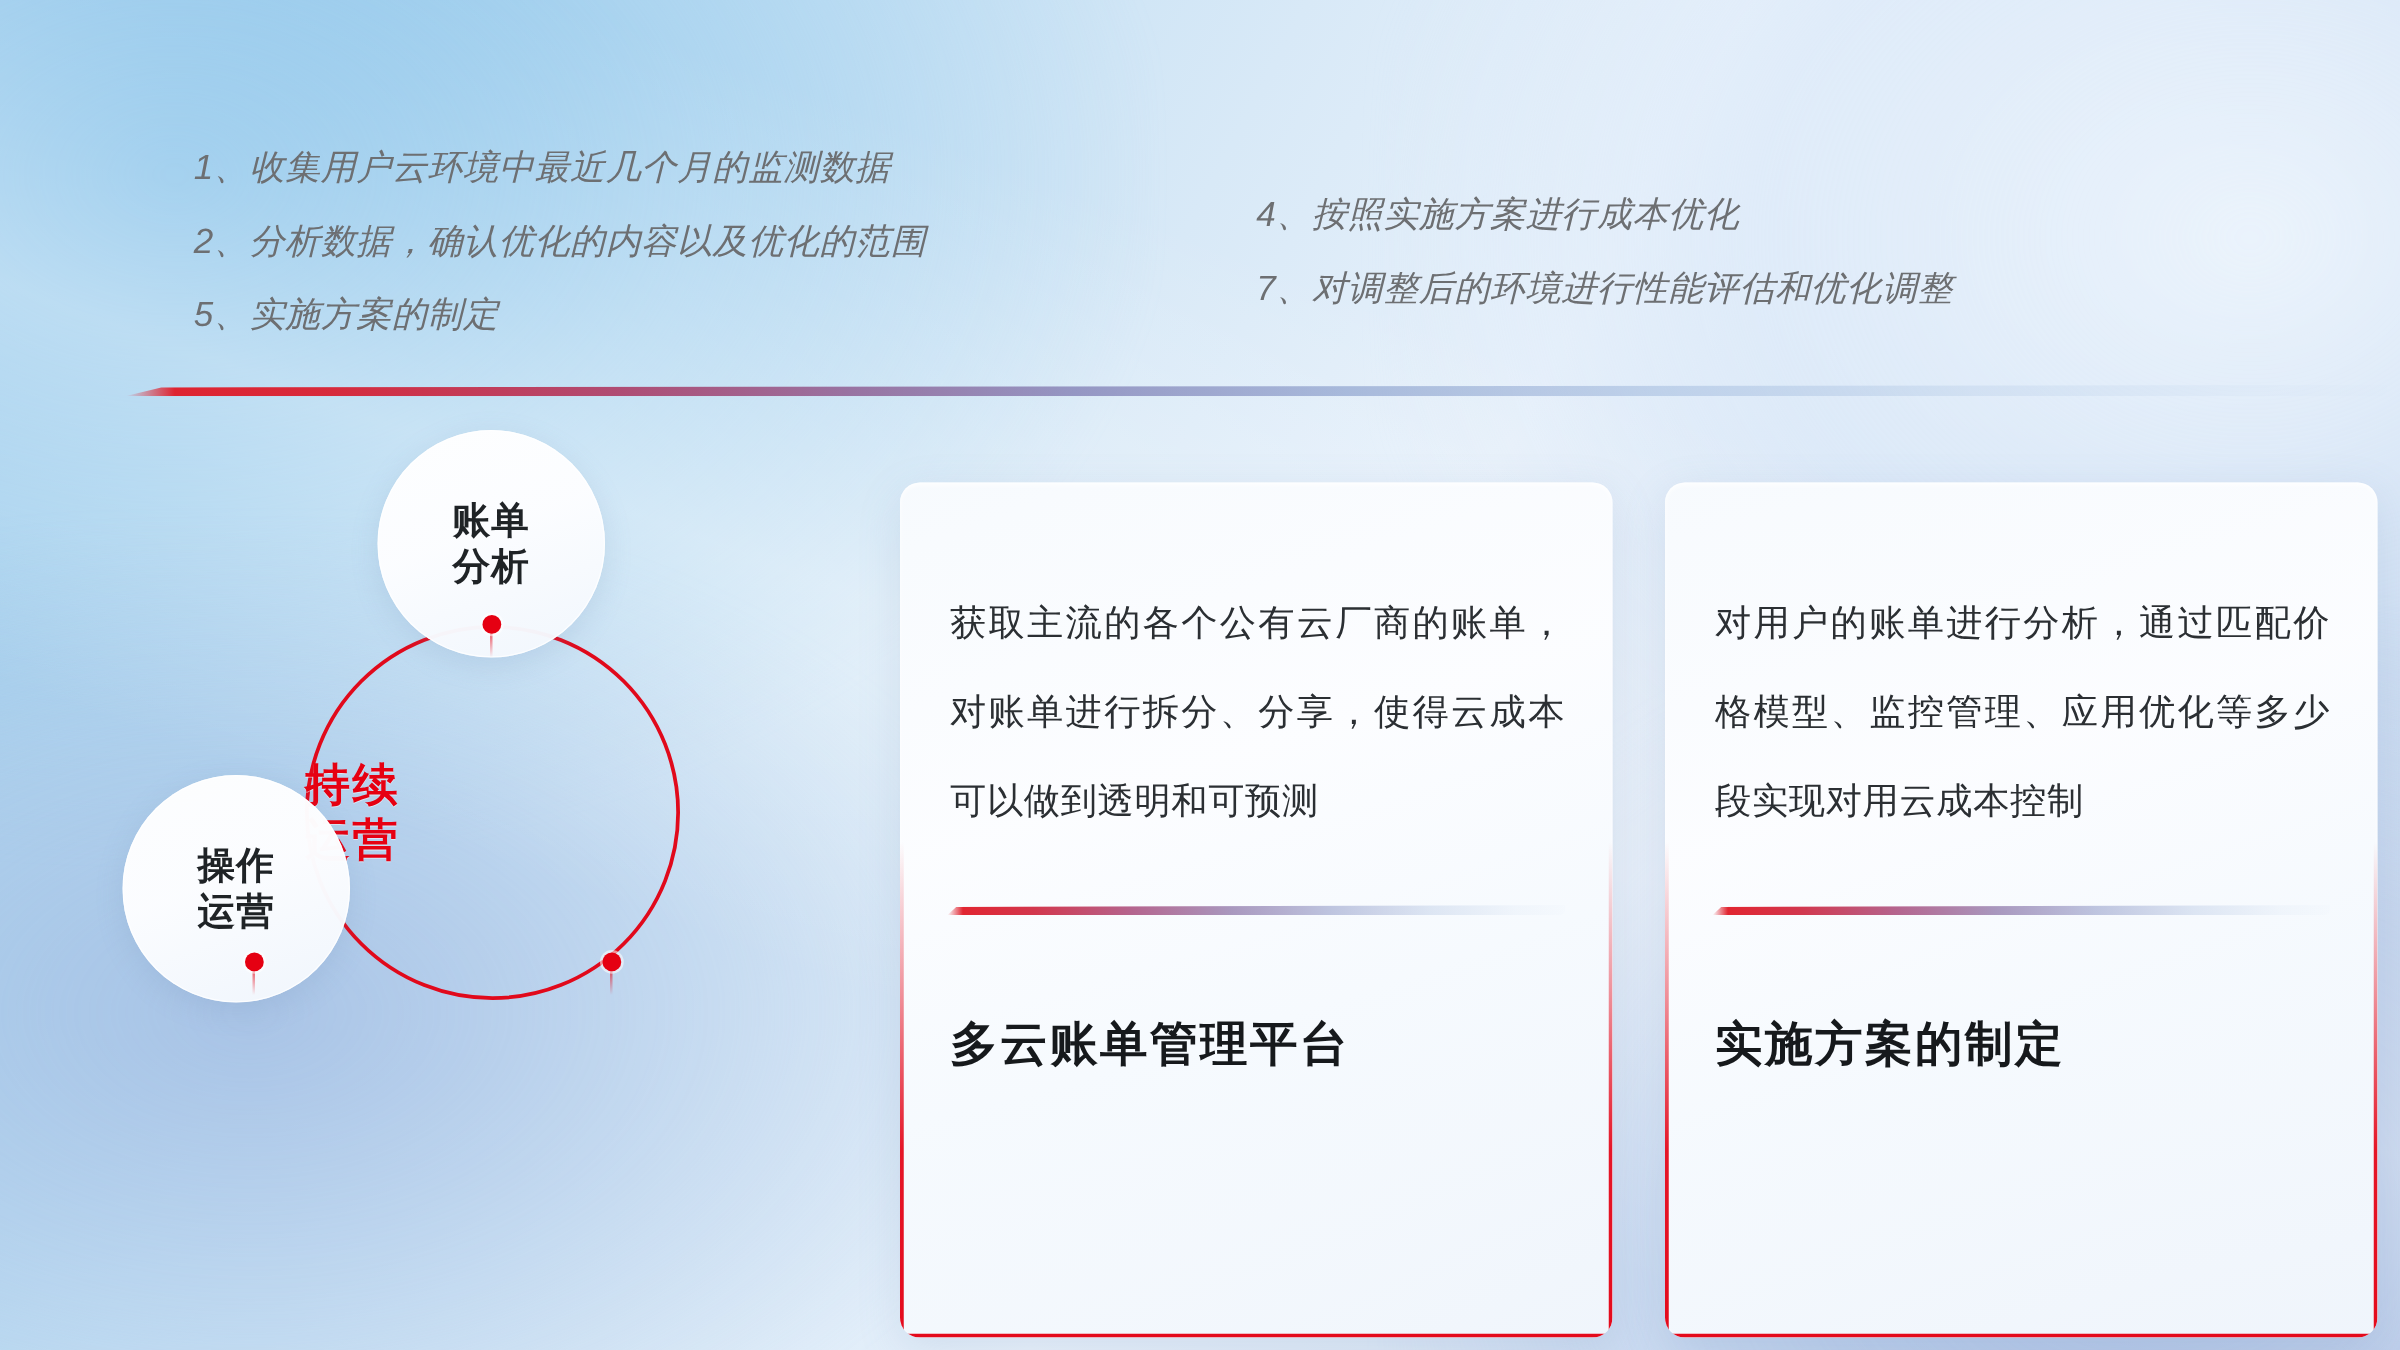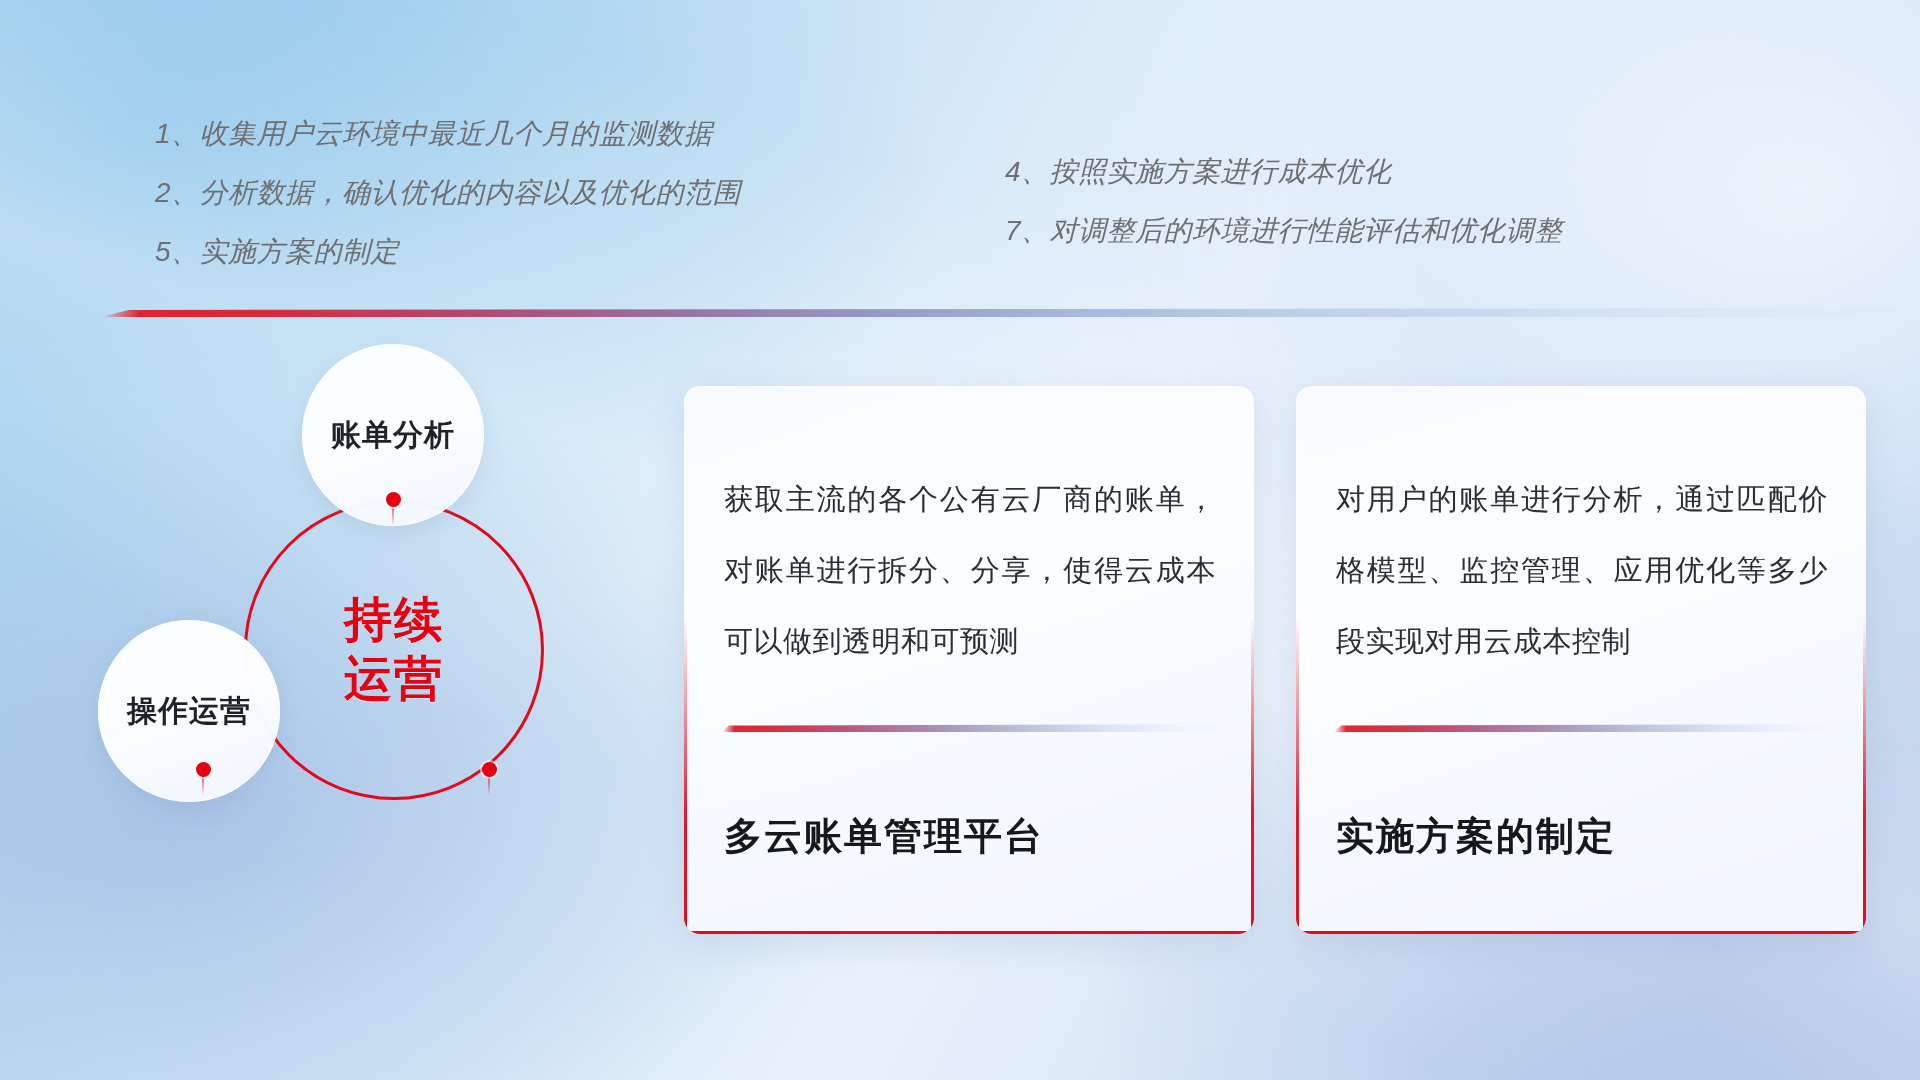--- a/index.html
+++ b/index.html
@@ -118,41 +118,41 @@
     width: 300px; height: 300px;
     border-radius: 50%;
     border: 3px solid #e1091b;
   }
   .ring-label {
     position: absolute;
     left: 0; top: 0;
     width: 300px; height: 300px;
     display: flex;
     flex-direction: column;
-    align-items: center;
+    align-items: flex-start;
     justify-content: center;
     color: #e60012;
-    font-size: 48px;
+    font-size: 36px;
     font-weight: 700;
     line-height: 1.22;
     letter-spacing: 2px;
     text-shadow: 0 1px 0 rgba(255,255,255,0.5);
   }
 
   .node {
     position: absolute;
     width: 182px; height: 182px;
     border-radius: 50%;
     background:
       linear-gradient(160deg, rgba(255,255,255,0.97) 0%, rgba(252,253,255,0.99) 45%, rgba(242,247,253,0.97) 100%);
     box-shadow:
       0 0 0 1px rgba(255,255,255,0.75) inset,
       0 6px 22px rgba(110,140,180,0.18);
     display: flex;
-    flex-direction: row;
+    flex-direction: column;
     align-items: center;
     justify-content: center;
     color: #1f2326;
     font-size: 30px;
     font-weight: 700;
     line-height: 1.24;
     letter-spacing: 1px;
   }
   .node-top   { left: 206px; top: -8px; }
   .node-left  { left: 2px;  top: 268px; }
@@ -176,31 +176,32 @@
   }
   .tick-top   { left: 296px; top: 152px; }
   .tick-left  { left: 106px; top: 422px; }
   .tick-right { left: 392px; top: 422px; }
 
   
   .card {
     position: absolute;
     top: 386px;
     width: 570px;
-    height: 548px;
+    height: 684px;
     border-radius: 16px;
     background: linear-gradient(162deg,
       rgba(248,251,254,0.97) 0%,
       rgba(252,253,255,0.99) 35%,
       rgba(246,250,254,0.98) 62%,
       rgba(241,246,252,0.97) 100%);
     box-shadow:
       0 2px 4px rgba(255,255,255,0.85) inset,
       0 10px 34px rgba(104,136,178,0.17);
     overflow: hidden;
+    margin-left: 36px;
   }
   .card-1 { left: 684px; }
   .card-2 { left: 1296px; }
 
   
   .card-edge {
     position: absolute;
     pointer-events: none;
   }
   .edge-left {

